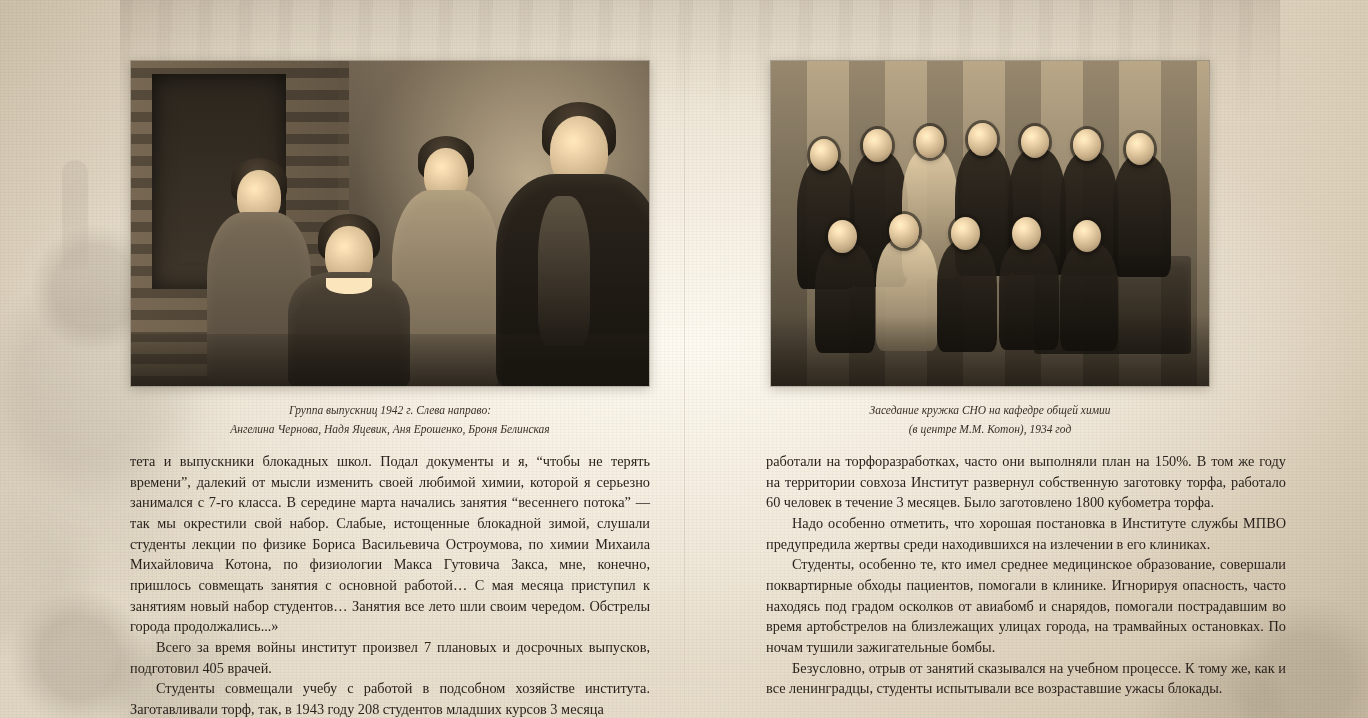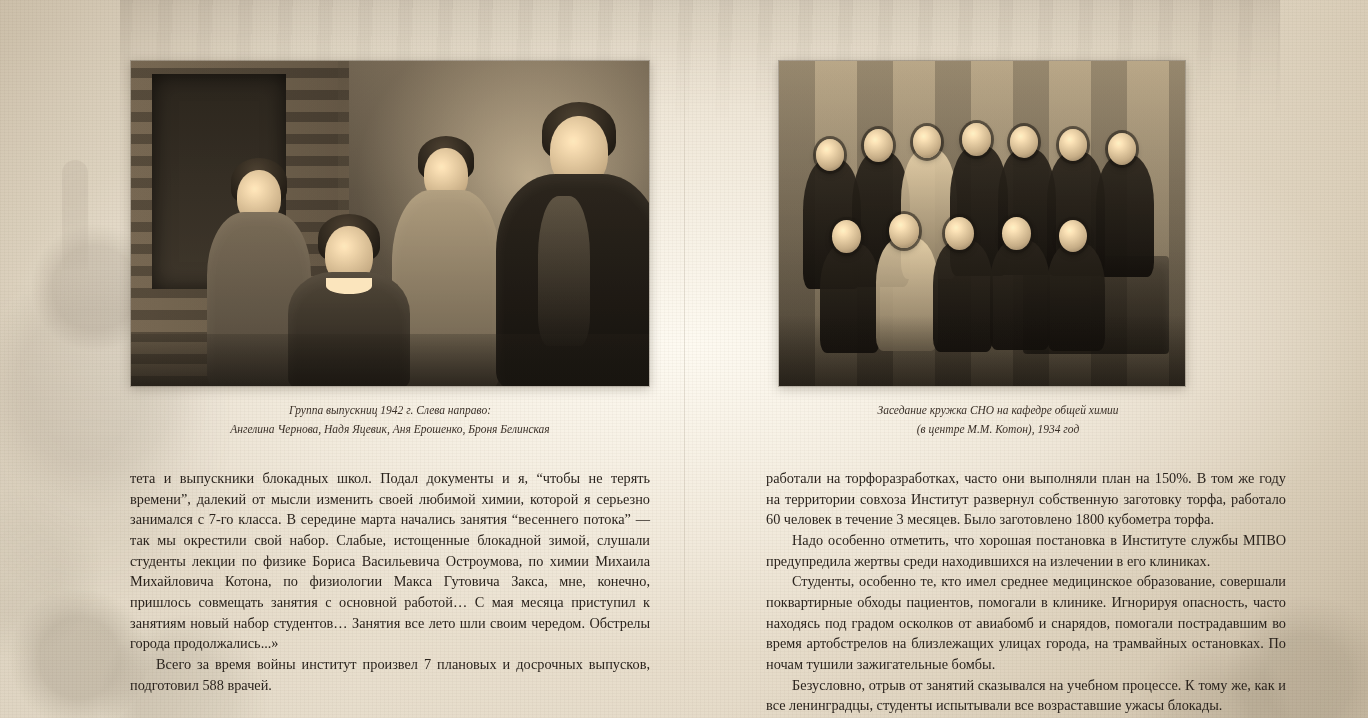--- a/index.html
+++ b/index.html
@@ -96,21 +96,21 @@
   .col {
     position: relative;
     width: 520px;
   }
   .col-left  { margin-left: 130px; }
   .col-right { margin-right: 82px; }
 
   
   .figure { position: absolute; top: 60px; }
   .fig-left  { left: 0; width: 520px; }
-  .fig-right { left: 12px; width: 408px; }
+  .fig-right { left: 4px; width: 440px; }
 
   .photo {
     position: relative;
     overflow: hidden;
     border: 1px solid rgba(60,50,40,0.35);
     box-shadow: 0 2px 10px rgba(60,48,34,0.28);
     filter: sepia(0.55) contrast(1.03) brightness(0.99);
   }
   .photo-left  { height: 325px; }
   .photo-right { height: 325px; }
@@ -232,21 +232,21 @@
     font-size: 11.5px;
     line-height: 1.65;
     color: #3a3028;
   }
   .cap-left { width: 520px; }
   .cap-right { width: 440px; }
 
   
   .bodytext {
     position: absolute;
-    top: 468px;
+    top: 451px;
     font-size: 14.3px;
     line-height: 1.445;
     text-align: justify;
     color: #2a231d;
   }
   .bodytext p { margin: 0; }
   .bodytext p.indent { text-indent: 26px; }
   .bt-left  { left: 0;  width: 520px; }
   .bt-right { left: 0;  width: 520px; }
 </style>
@@ -298,21 +298,22 @@
           </div>
         </div>
         <div class="caption cap-left">
           <div>Группа выпускниц 1942 г. Слева направо:</div>
           <div>Ангелина Чернова, Надя Яцевик, Аня Ерошенко, Броня Белинская</div>
         </div>
       </div>
 
       <div class="bodytext bt-left">
         <p>тета и выпускники блокадных школ. Подал документы и я, “чтобы не терять времени”, далекий от мысли изменить своей любимой химии, которой я серьезно занимался с 7-го класса. В середине марта начались занятия “весеннего потока” — так мы окрестили свой набор. Слабые, истощенные блокадной зимой, слушали студенты лекции по физике Бориса Васильевича Остроумова, по химии Михаила Михайловича Котона, по физиологии Макса Гутовича Закса, мне, конечно, пришлось совмещать занятия с основной работой… С мая месяца приступил к занятиям новый набор студентов… Занятия все лето шли своим чередом. Обстрелы города продолжались...»</p>
-        <p class="indent">Всего за время войны институт произвел 7 плановых и досрочных выпусков, подготовил 588 врачей.</p>
+        <p class="indent">Всего за время войны институт произвел 7 плановых и досрочных выпусков, подготовил 405 врачей.</p>
+        <p class="indent">Студенты совмещали учебу с работой в подсобном хозяйстве института. Заготавливали торф, так, в 1943 году 208 студентов младших курсов 3 месяца</p>
       </div>
     </div>
 
     <div class="col col-right">
 
       <div class="figure fig-right">
         <div class="photo photo-right">
           <div class="scene-b">
             <div class="backwall"></div>
             <div class="bench"></div>

